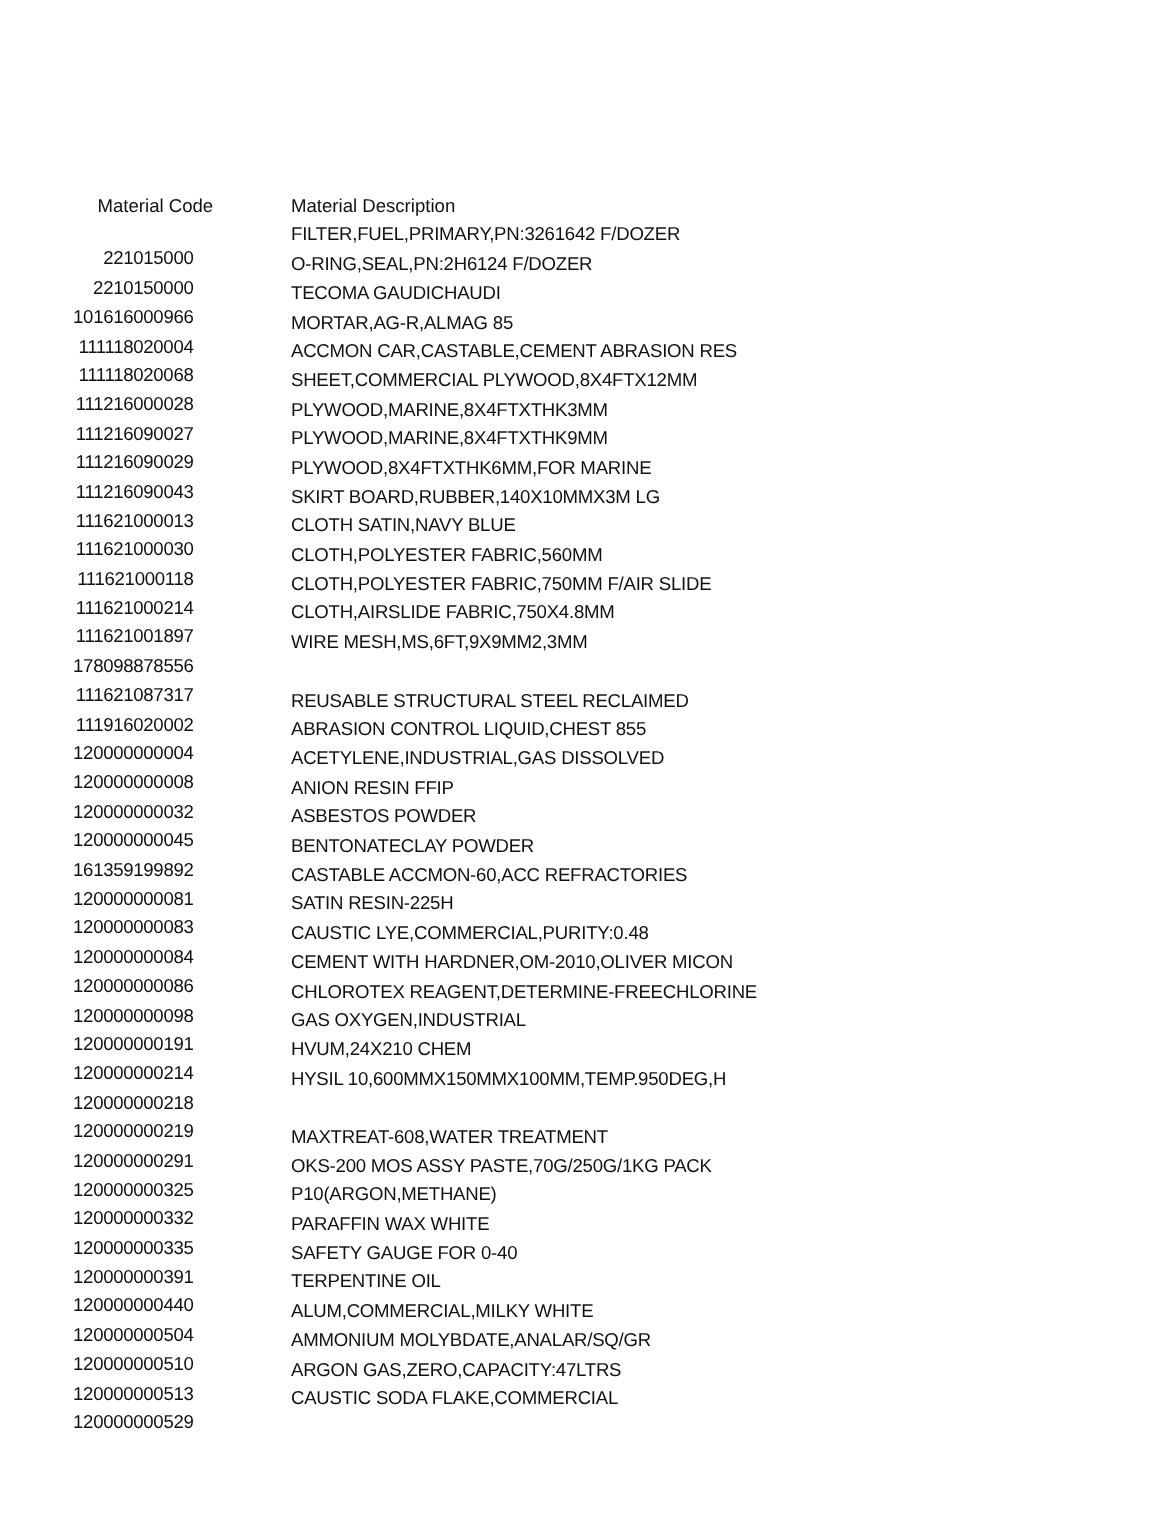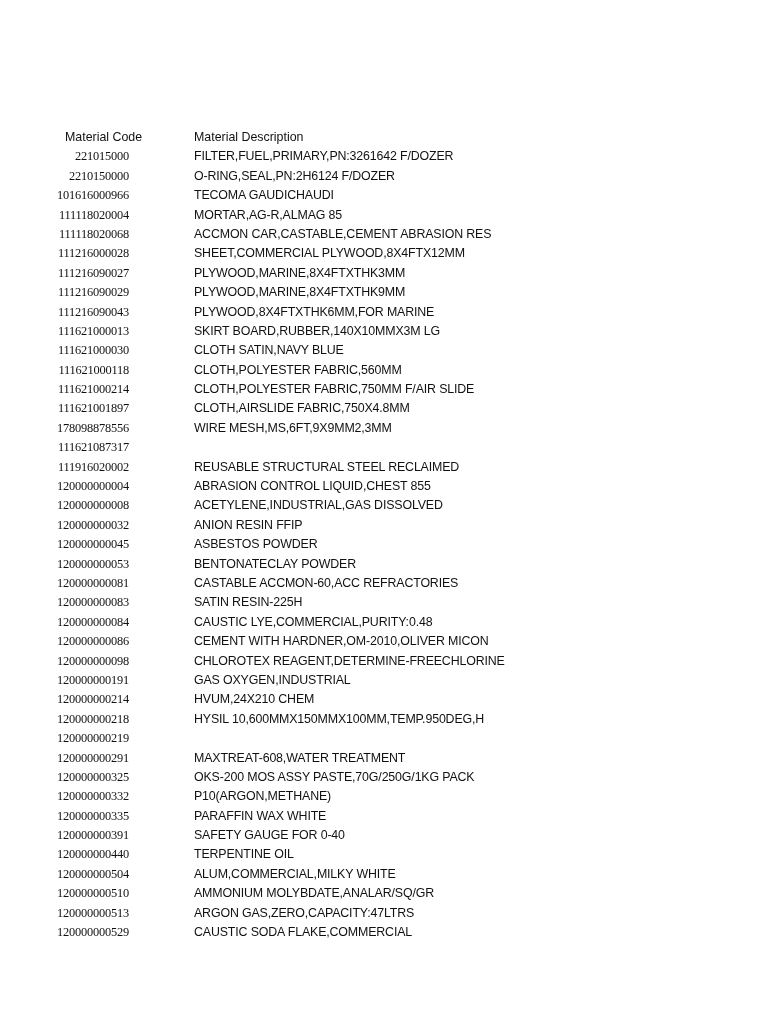--- a/index.html
+++ b/index.html
@@ -34,24 +34,23 @@
       top: 0;
     }
     .hdr-desc {
       position: absolute;
       left: 194px;
       top: 0;
     }
     .code {
       position: absolute;
       right: calc(768px - 193px);
-      top: 0;
+      top: 16px;
       text-align: right;
       letter-spacing: -0.2px;
-      font-family: Liberation Serif, serif;
     }
     .desc {
       position: absolute;
       left: 194px;
       top: 0;
       letter-spacing: -0.15px;
     }
   </style>
 </head>
 <body>
@@ -139,21 +138,21 @@
     </div>
   <div class="row">
       <span class="code">120000000032</span>
       <span class="desc">ANION RESIN FFIP</span>
     </div>
   <div class="row">
       <span class="code">120000000045</span>
       <span class="desc">ASBESTOS POWDER</span>
     </div>
   <div class="row">
-      <span class="code">120000000053</span>
+      <span class="code">161359199892</span>
       <span class="desc">BENTONATECLAY POWDER</span>
     </div>
   <div class="row">
       <span class="code">120000000081</span>
       <span class="desc">CASTABLE ACCMON-60,ACC REFRACTORIES</span>
     </div>
   <div class="row">
       <span class="code">120000000083</span>
       <span class="desc">SATIN RESIN-225H</span>
     </div>

